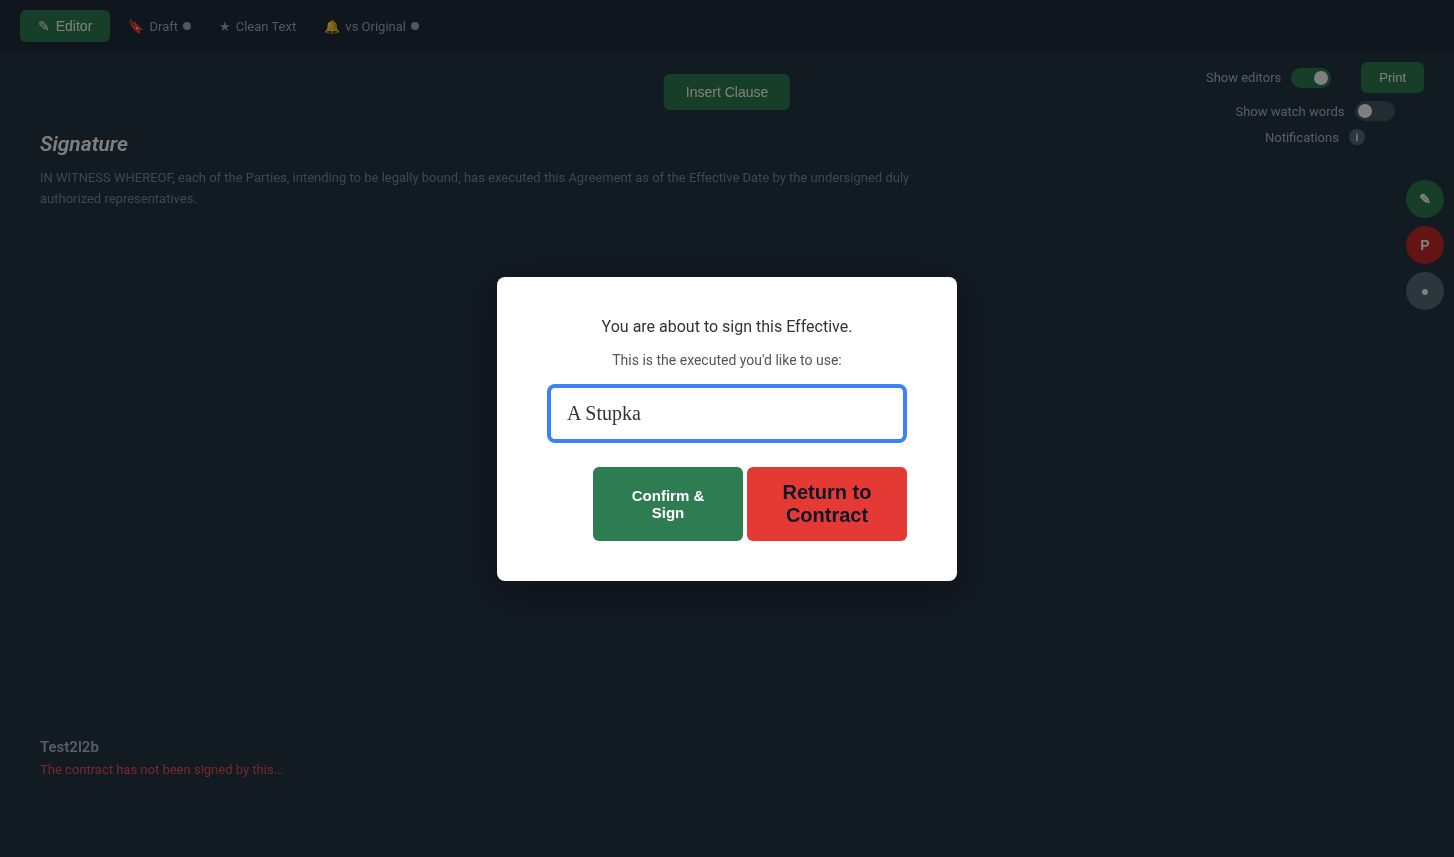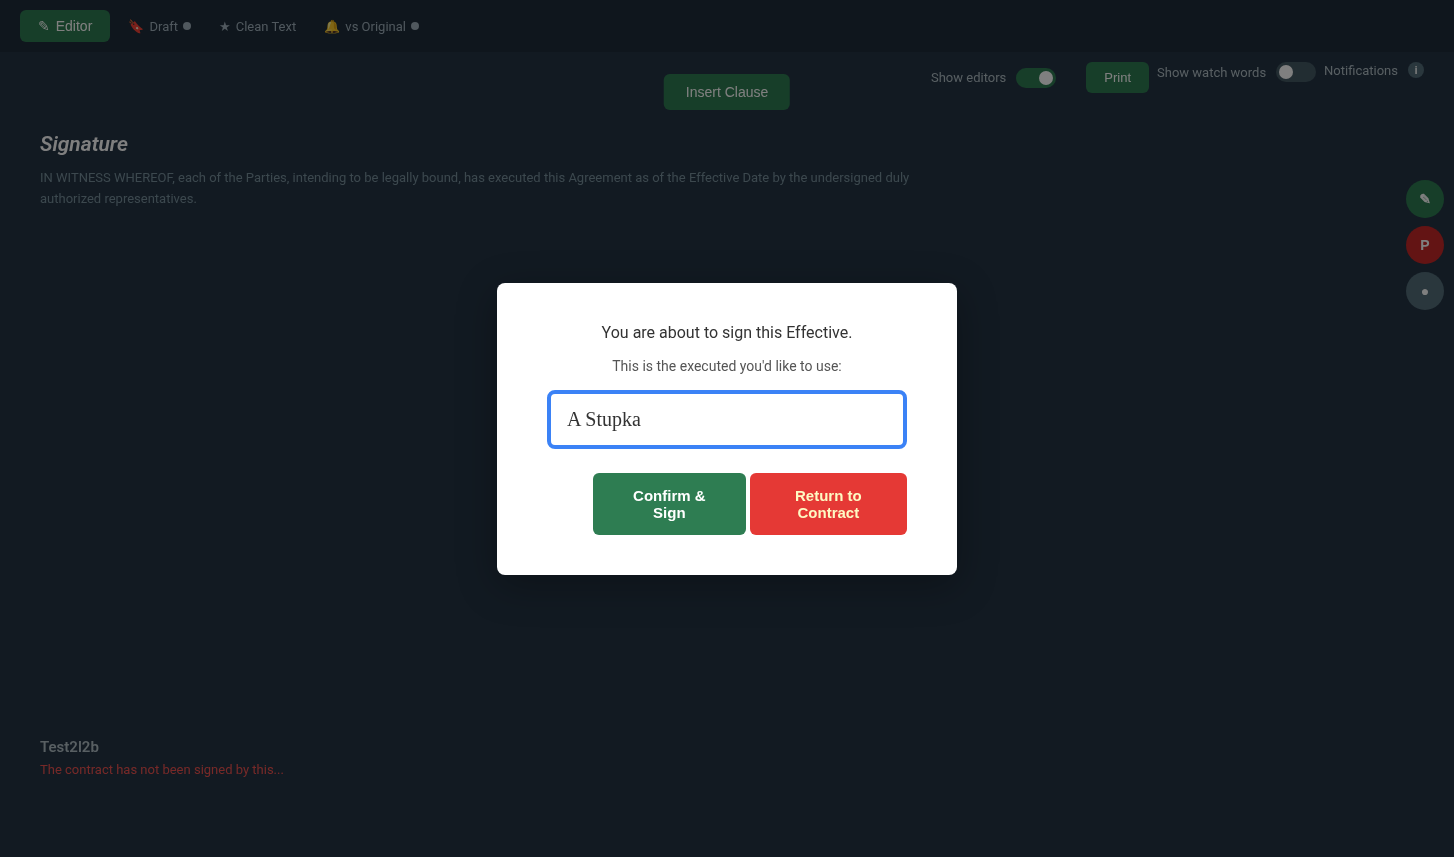--- a/index.html
+++ b/index.html
@@ -63,22 +63,23 @@
       background: #a0b0bc;
       display: inline-block;
     }
 
     
     .right-controls {
       position: absolute;
       top: 62px;
       right: 30px;
       display: flex;
+      flex-direction: column;
       gap: 8px;
-      align-items: flex-start;
+      align-items: center;
     }
 
     .control-row {
       display: flex;
       align-items: center;
       gap: 10px;
       color: #b0bec5;
       font-size: 13px;
     }
 
@@ -302,25 +303,25 @@
       border-radius: 6px;
       font-size: 15px;
       font-weight: 600;
       cursor: pointer;
       min-width: 150px;
       text-align: center;
     }
 
     .btn-return {
       background-color: #e53935;
-      color: #fef9c3;
+      color: #0f172a;
       border: none;
       padding: 14px 20px;
       border-radius: 6px;
-      font-size: 15px;
+      font-size: 20px;
       font-weight: 600;
       cursor: pointer;
       min-width: 150px;
       text-align: center;
     }
   </style>
 </head>
 <body>
 
 <div class="bg-page">

